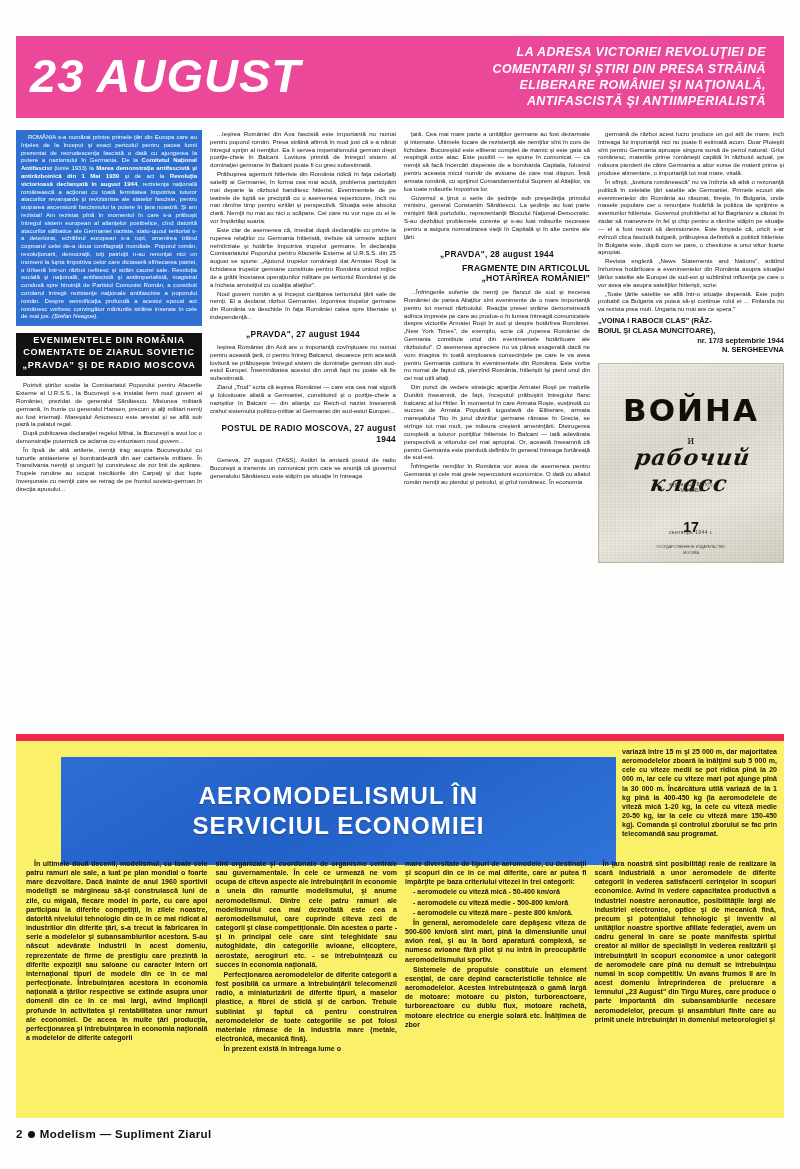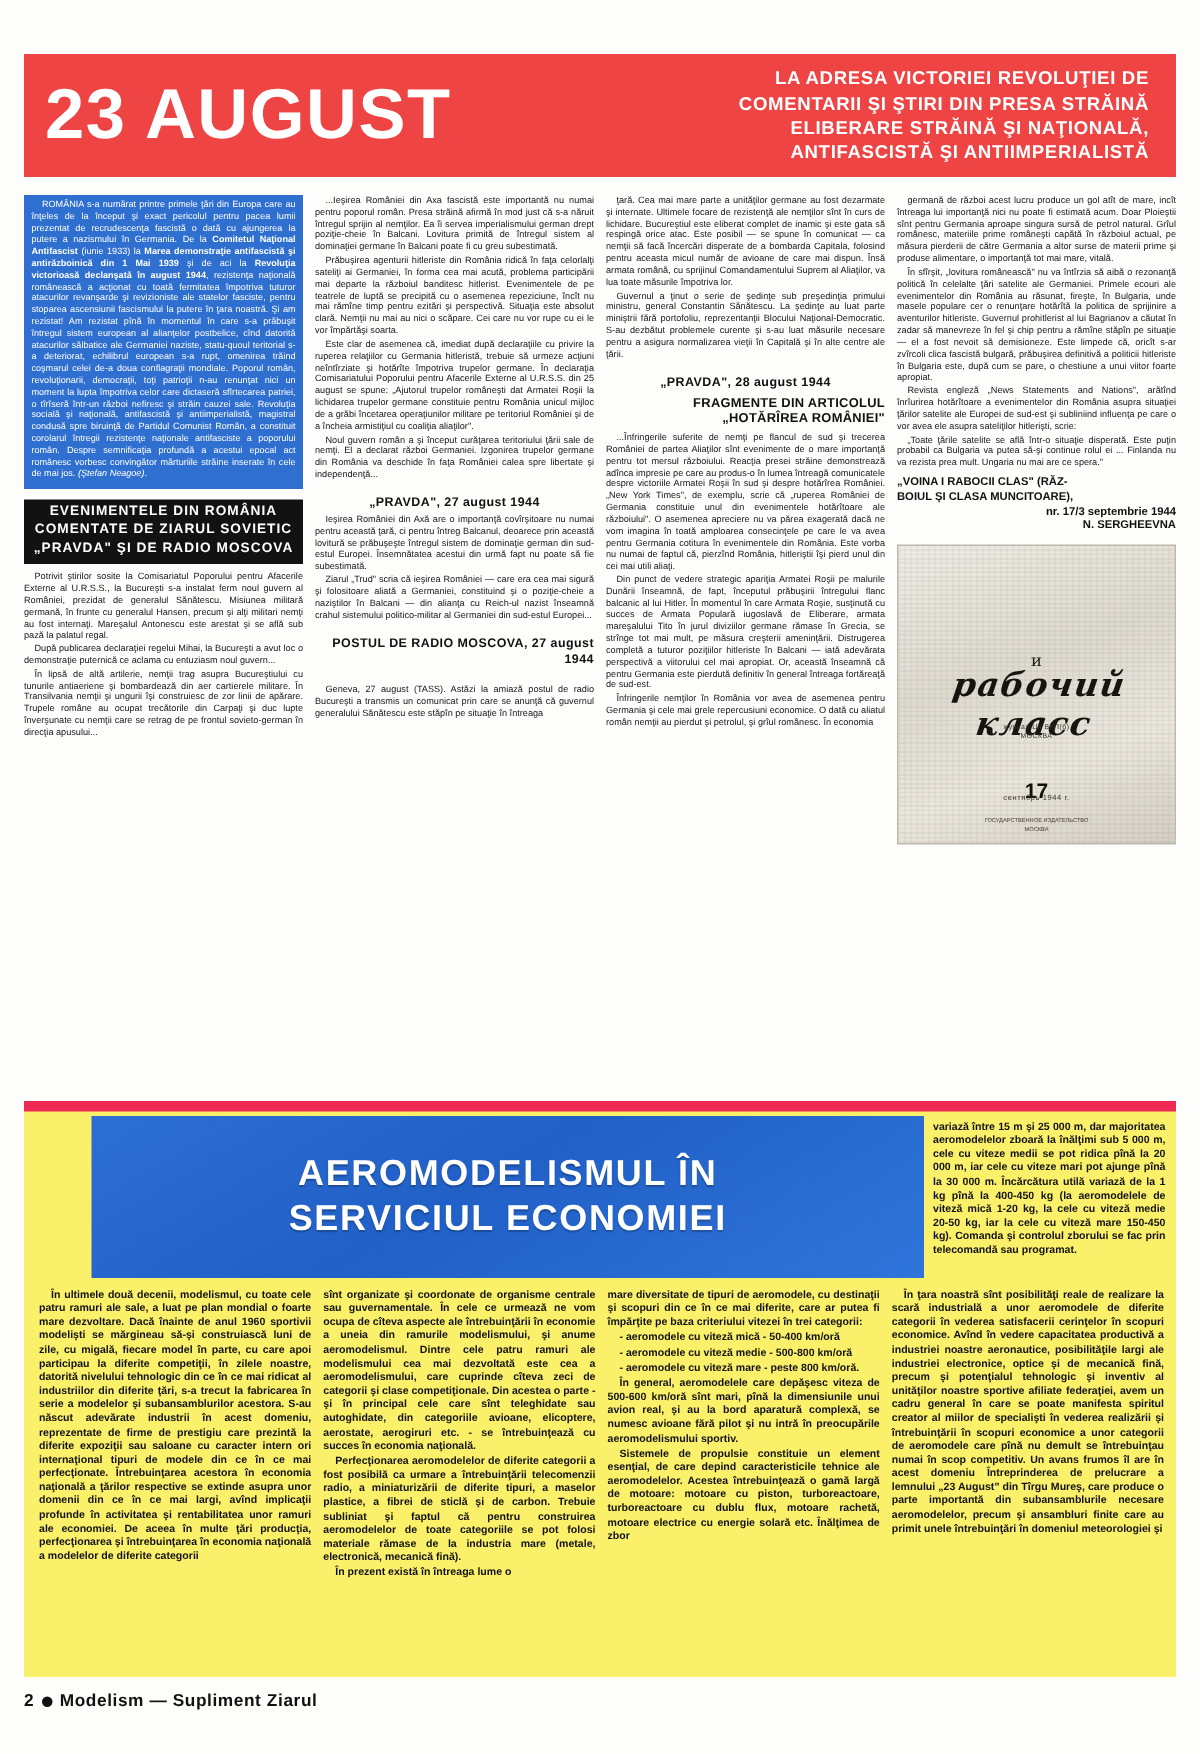--- a/index.html
+++ b/index.html
@@ -14,24 +14,25 @@
     width: 800px; height: 1169px;
     overflow: hidden;
     background: #fdfdfb;
   }
 
   
   .banner {
     position: absolute;
     left: 16px; top: 36px;
     width: 768px; height: 82px;
-    background: #ef4444;
+    background: #ec4899;
     display: flex;
     align-items: center;
     padding: 0 10px 0 14px;
+    font-style: italic;
   }
   .banner-date {
     color: #ffffff;
     font-weight: bold;
     font-size: 47px;
     letter-spacing: 1px;
     line-height: 1;
     font-family: "Liberation Sans", sans-serif;
     white-space: nowrap;
     flex: 0 0 auto;
@@ -215,21 +216,21 @@
     width: 768px; height: 384px;
     background: #fbf06a;
     border-top: 7px solid #ef2a52;
   }
   .lower-inner {
     position: absolute;
     left: 0; top: 0; right: 0; bottom: 0;
   }
   .blue-title {
     position: absolute;
-    left: 45px; top: 3px;
+    left: 45px; top: 16px;
     width: 555px; height: 108px;
     background: linear-gradient(150deg,#2d6ed5 0%,#2160c6 45%,#2f74da 100%);
     color: #ffffff;
     display: flex;
     flex-direction: column;
     align-items: center;
     justify-content: center;
     font-weight: bold;
     font-size: 24px;
     line-height: 1.24;
@@ -284,21 +285,21 @@
 </head>
 <body>
 
 <div id="page">
 
   <div class="banner">
     <div class="banner-date">23 AUGUST</div>
     <div class="banner-lines">
       <div>LA ADRESA VICTORIEI REVOLUŢIEI DE</div>
       <div>COMENTARII ŞI ŞTIRI DIN PRESA STRĂINĂ</div>
-      <div>ELIBERARE STRĂINĂ ŞI NAŢIONALĂ,</div>
+      <div>ELIBERARE ROMÂNIEI ŞI NAŢIONALĂ,</div>
       <div>ANTIFASCISTĂ ŞI ANTIIMPERIALISTĂ</div>
     </div>
   </div>
 
   <div class="upper">
     <div class="cols4">
 
       <div class="col">
         <div class="intro-box">
           <p>ROMÂNIA s-a numărat printre primele ţări din Europa care au înţeles de la început şi exact pericolul pentru pacea lumii prezentat de recrudescenţa fascistă o dată cu ajungerea la putere a nazismului în Germania. De la <b>Comitetul Naţional Antifascist</b> (iunie 1933) la <b>Marea demonstraţie antifascistă şi antirăzboinică din 1 Mai 1939</b> şi de aci la <b>Revoluţia victorioasă declanşată în august 1944</b>, rezistenţa naţională românească a acţionat cu toată fermitatea împotriva tuturor atacurilor revanşarde şi revizioniste ale statelor fasciste, pentru stoparea ascensiunii fascismului la putere în ţara noastră. Şi am rezistat! Am rezistat pînă în momentul în care s-a prăbuşit întregul sistem european al alianţelor postbelice, cînd datorită atacurilor sălbatice ale Germaniei naziste, statu-quoul teritorial s-a deteriorat, echilibrul european s-a rupt, omenirea trăind coşmarul celei de-a doua conflagraţii mondiale. Poporul român, revoluţionarii, democraţii, toţi patrioţii n-au renunţat nici un moment la lupta împotriva celor care dictaseră sfîrtecarea patriei, o tîrîseră într-un război nefiresc şi străin cauzei sale. Revoluţia socială şi naţională, antifascistă şi antiimperialistă, magistral condusă spre biruinţă de Partidul Comunist Român, a constituit corolarul întregii rezistenţe naţionale antifasciste a poporului român. Despre semnificaţia profundă a acestui epocal act românesc vorbesc convingător mărturiile străine inserate în cele de mai jos. <i>(Ştefan Neagoe)</i>.</p>
@@ -352,20 +353,21 @@
         </div>
         <div class="source-credit">
           <div class="l1">„VOINA I RABOCII CLAS" (RĂZ-</div>
           <div class="l2">BOIUL ŞI CLASA MUNCITOARE),</div>
           <div>nr. 17/3 septembrie 1944</div>
           <div>N. SERGHEEVNA</div>
         </div>
 
         <div class="masthead">
           <div class="mh-noise"></div>
+          <div class="mh-title">ВОЙНА</div>
           <div class="mh-amp">и</div>
           <div class="mh-script">рабочий класс</div>
           <div class="mh-sub">журнал ЦК ВКП(б)<br>МОСКВА</div>
           <div class="mh-num">17</div>
           <div class="mh-date">сентябрь 1944 г.</div>
           <div class="mh-foot">ГОСУДАРСТВЕННОЕ ИЗДАТЕЛЬСТВО<br>МОСКВА</div>
         </div>
       </div>
 
     </div>

